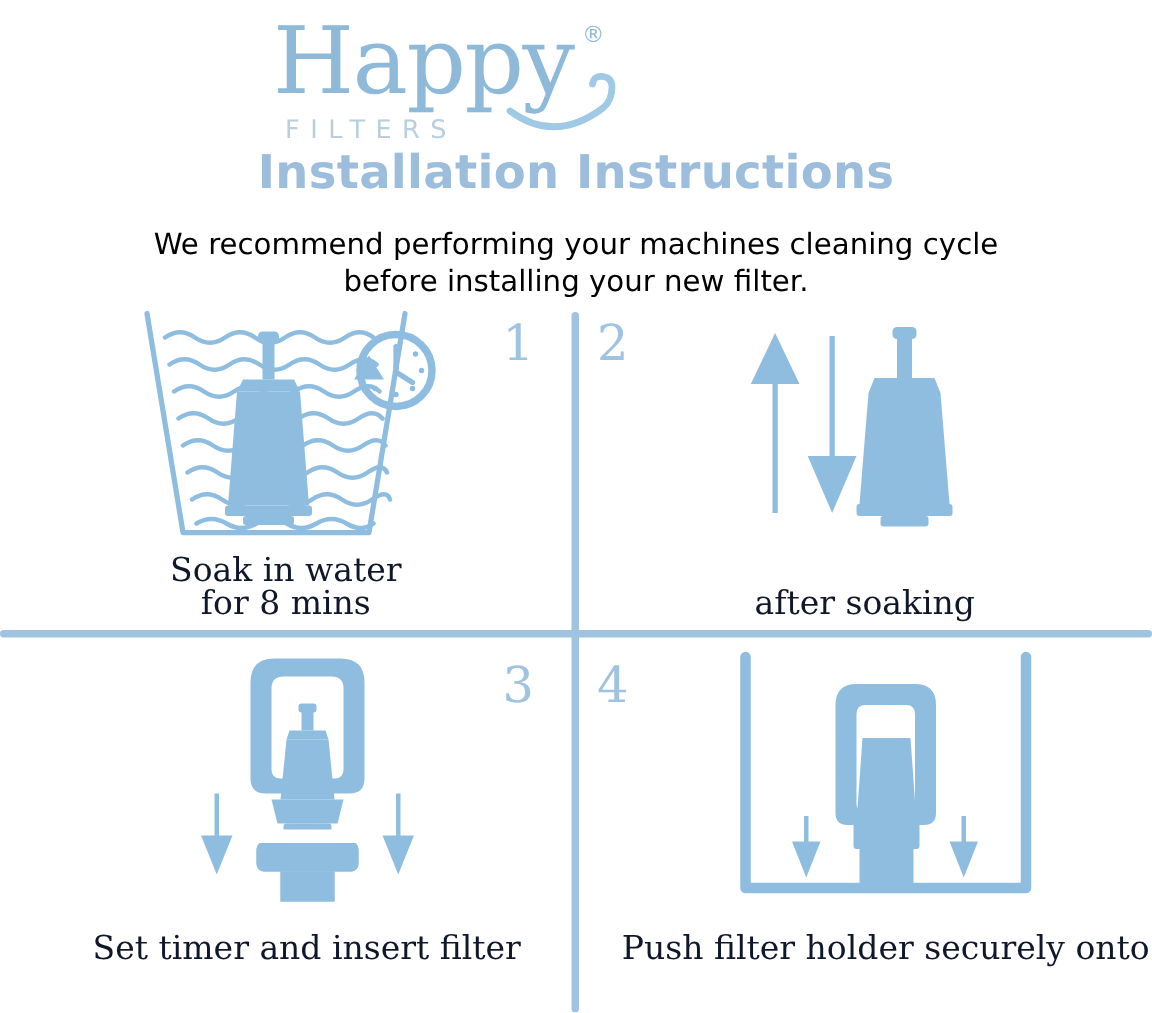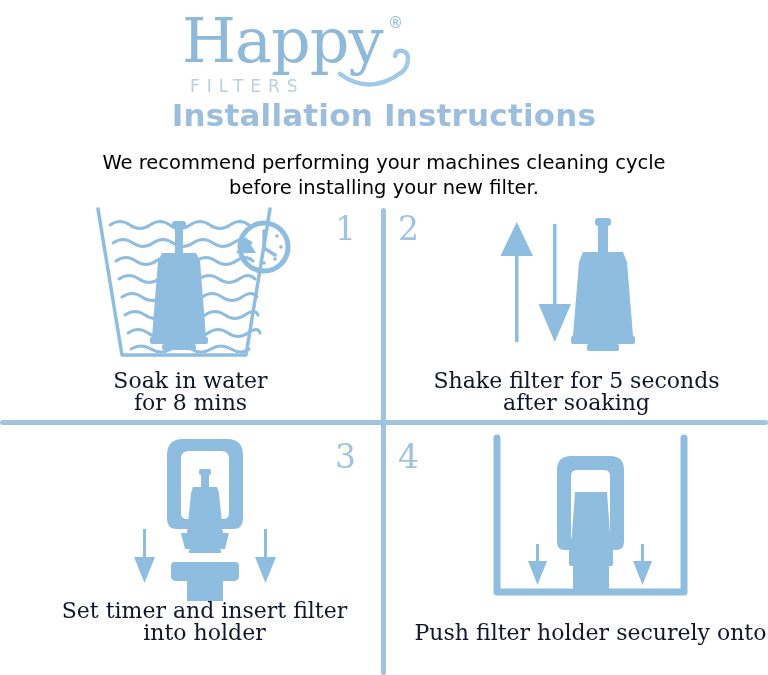--- a/index.html
+++ b/index.html
@@ -236,21 +236,20 @@
           <rect x="118" y="10" width="16" height="8" rx="3"></rect>
           <rect x="121" y="16" width="10" height="28"></rect>
           <path d="M106 44 L146 44 L150 54 L102 54 Z"></path>
           <path d="M102 54 L150 54 L156 128 L96 128 Z"></path>
           <rect x="94" y="128" width="64" height="8" rx="2"></rect>
           <rect x="110" y="136" width="32" height="7" rx="2"></rect>
         </g>
       </svg>
     </div>
     <div class="caption">
-      <span class="ln">Shake filter for 5 seconds</span>
       <span class="ln">after soaking</span>
     </div>
   </div>
 
   <div class="cell cell-bl">
     <div class="illus illus-bl">
       <svg width="200" height="170" viewBox="0 0 200 170">
         <g fill="#8fbde0">
 
           <path d="M62 22 q0 -16 16 -16 L122 6 q16 0 16 16 L138 86 q0 10 -10 10
@@ -286,21 +285,20 @@
         </g>
 
         <g fill="#8fbde0">
           <rect x="159" y="96" width="3" height="42"></rect>
           <path d="M160.5 150 L171 124 L150 124 Z"></path>
         </g>
       </svg>
     </div>
     <div class="caption caption-bl">
       <span class="ln">Set timer and insert filter</span>
-      <span class="ln">into holder</span>
     </div>
   </div>
 
   <div class="cell cell-br">
     <div class="illus illus-br">
       <svg width="215" height="175" viewBox="0 0 215 175">
 
         <path d="M14 8 L14 162 L201 162 L201 8" fill="none" stroke="#8fbde0" stroke-width="7" stroke-linecap="round" stroke-linejoin="round"></path>
 
         <g fill="#8fbde0">

